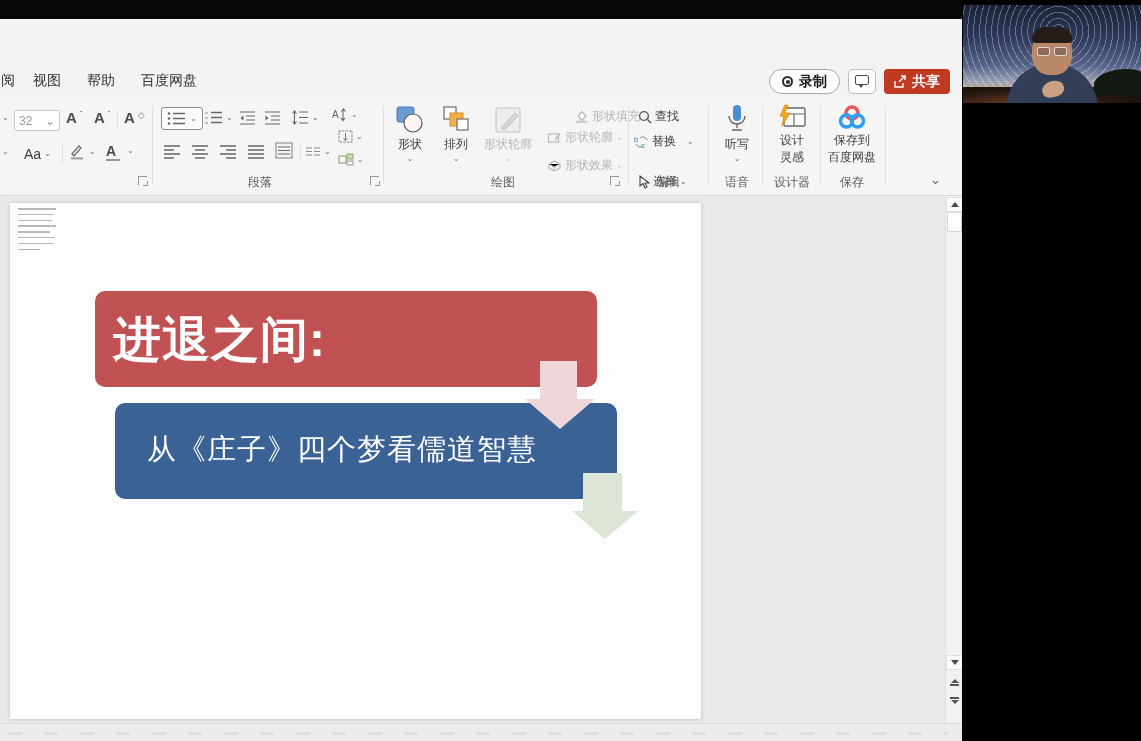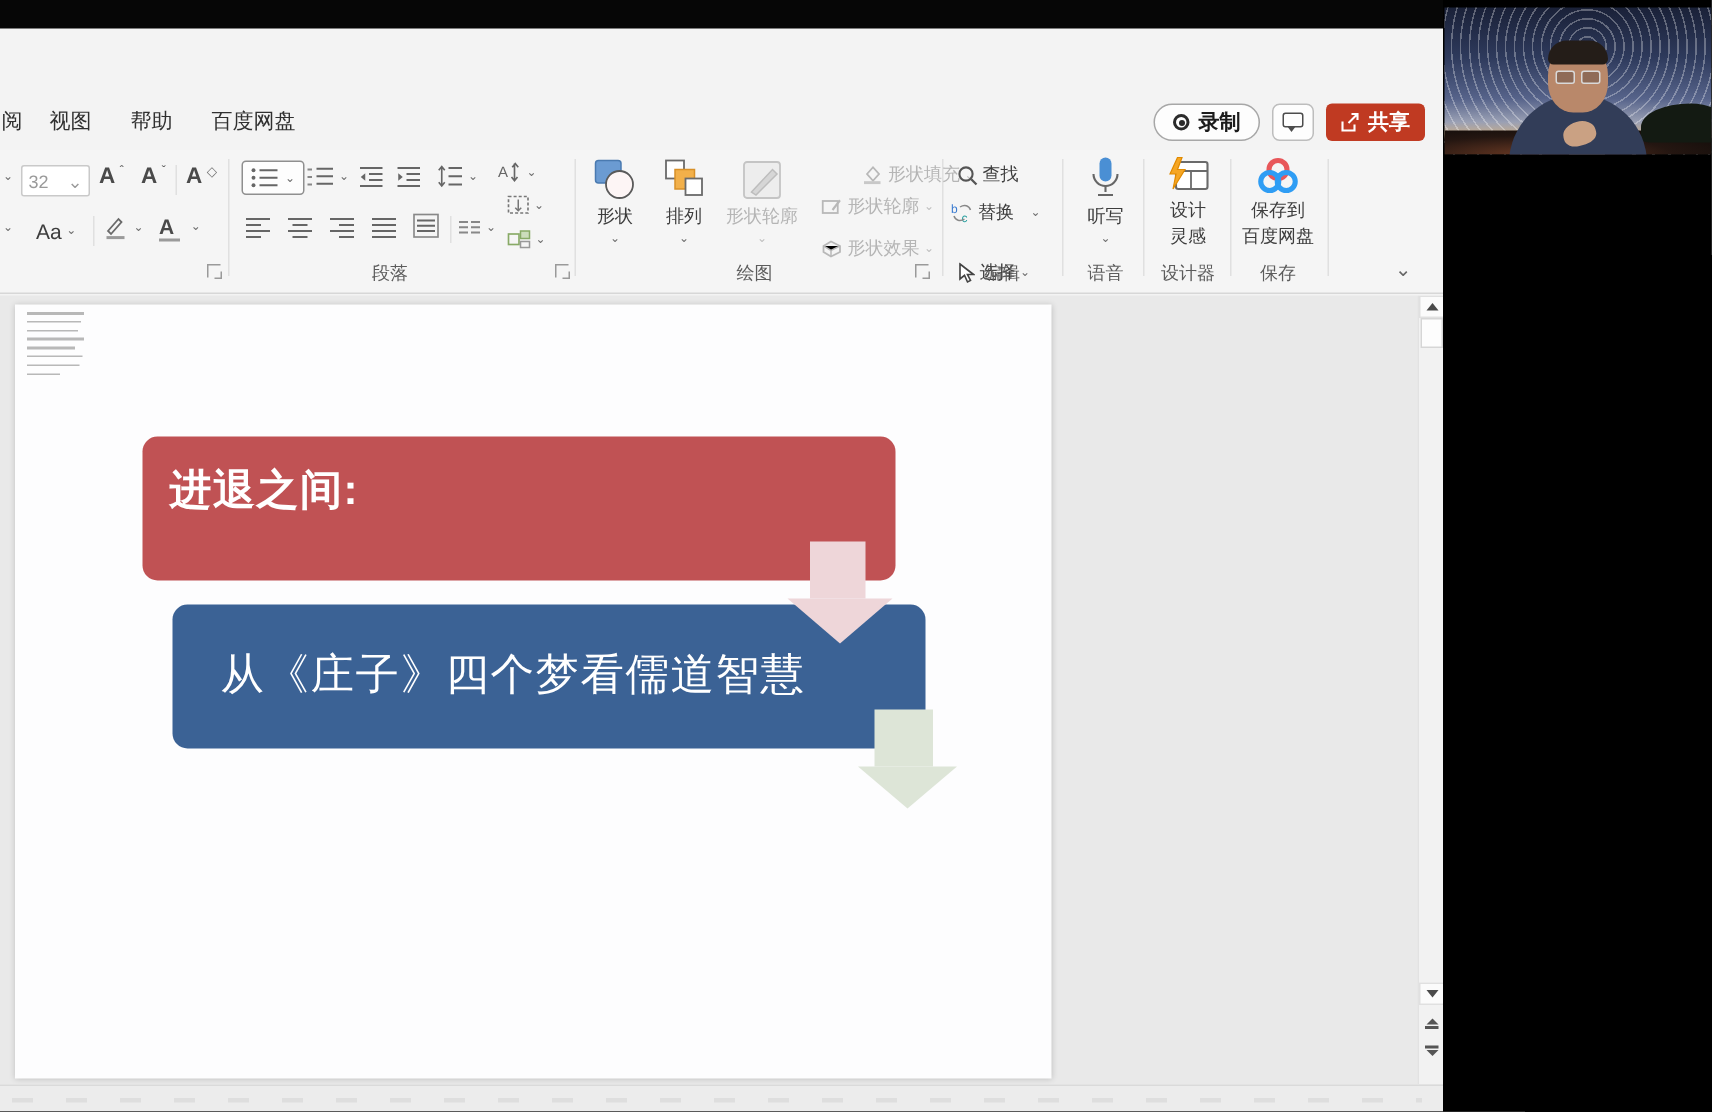--- a/index.html
+++ b/index.html
@@ -65,21 +65,21 @@
 
   
   .doc { position:absolute; left:0; top:197px; width:962px; height:526px; background:#e9e9e9; overflow:hidden; }
   .slide { position:absolute; left:10px; top:6px; width:691px; height:516px; background:#fdfdfe; box-shadow:0 0 4px rgba(0,0,0,.18); }
   .minitext { position:absolute; left:8px; top:5px; width:40px; }
   .minitext div { height:1.5px; background:#b8b8b8; margin-bottom:4.3px; }
   .banner { position:absolute; border-radius:10px; }
   .b-red   { left:85px;  top:88px;  width:502px; height:96px; background:var(--banner-red,#c05254); }
   .b-blue  { left:105px; top:200px; width:502px; height:96px; background:var(--banner-blue,#3b6295); }
   .b-cream { left:87px;  top:305px; width:503px; height:91px; background:var(--banner-cream,#ebeedd); border-radius:8px; }
-  .b-red .t  { position:absolute; left:18px; top:17px; font-size:28px; font-weight:bold; color:#fff; letter-spacing:1px; }
+  .b-red .t  { position:absolute; left:18px; top:17px; font-size:48px; font-weight:bold; color:#fff; letter-spacing:1px; }
   .b-blue .t { position:absolute; left:32px; top:27px; font-size:29px; font-weight:normal; color:#fff; letter-spacing:1px; }
   .b-cream .t{ position:absolute; left:74px; top:32px; font-size:21px; font-weight:bold; color:#111;
                font-family:"DejaVu Serif","Liberation Serif",serif; font-style:italic; letter-spacing:4px; }
   .arrow { position:absolute; }
   .ar-shaft { position:absolute; }
   .ar-head  { position:absolute; width:0; height:0; }
   .pinkA .ar-shaft { left:15px; top:0; width:37px; height:38px; background:var(--arrow-pink,#eed6d9); }
   .pinkA .ar-head  { left:0; top:38px; border-left:35px solid transparent; border-right:35px solid transparent; border-top:30px solid var(--arrow-pink,#eed6d9); }
   .greenA .ar-shaft { left:11px; top:0; width:39px; height:38px; background:var(--arrow-green,#dde5d7); }
   .greenA .ar-head  { left:0; top:38px; border-left:33px solid transparent; border-right:33px solid transparent; border-top:28px solid var(--arrow-green,#dde5d7); }

